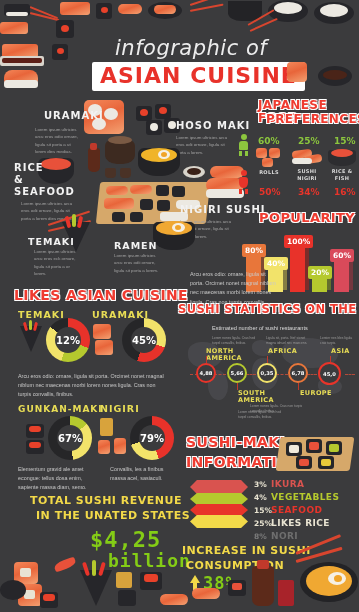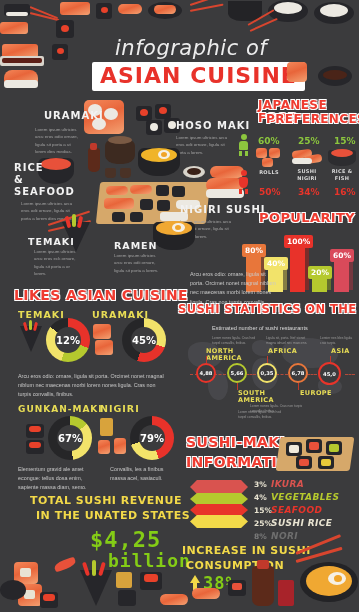--- a/index.html
+++ b/index.html
@@ -198,21 +198,20 @@
 
   
   .ing-row { position: absolute; display: flex; align-items: baseline; }
   .ing-pct {
     color: #e9e4d2; font-weight: bold; font-size: 7.5px; width: 17px;
     font-family: "DejaVu Sans", sans-serif;
   }
   .ing-name {
     font-weight: bold; font-size: 9px; letter-spacing: .4px;
     font-family: "DejaVu Sans", sans-serif;
-    font-style: italic;
   }
   .layer {
     position: absolute;
     clip-path: polygon(12% 0, 88% 0, 100% 50%, 88% 100%, 12% 100%, 0 50%);
   }
 
   
   .rev-amount {
     position: absolute; color: #84cc16; font-weight: bold;
     font-family: "DejaVu Sans Mono", monospace;
@@ -565,21 +564,21 @@
   <div class="ing-row" style="left:254px;top:492px;">
     <span class="ing-pct">4%</span>
     <span class="ing-name" style="color:#b5c92e;">VEGETABLES</span>
   </div>
   <div class="ing-row" style="left:254px;top:505px;">
     <span class="ing-pct">15%</span>
     <span class="ing-name" style="color:#e8342a;">SEAFOOD</span>
   </div>
   <div class="ing-row" style="left:254px;top:518px;">
     <span class="ing-pct">25%</span>
-    <span class="ing-name" style="color:#e9e4d2;">SUSHI RICE</span>
+    <span class="ing-name" style="color:#e9e4d2;">LIKES RICE</span>
   </div>
   <div class="ing-row" style="left:254px;top:531px;">
     <span class="ing-pct" style="color:#7b7b7b;">8%</span>
     <span class="ing-name" style="color:#6e6e6e;">NORI</span>
   </div>
 
   <div class="hdr-yellow" style="left:30px;top:495px;font-size:11px;">TOTAL SUSHI REVENUE</div>
   <div class="hdr-yellow" style="left:36px;top:510px;font-size:11px;">IN THE UNATED STATES</div>
   <div class="rev-amount" style="left:90px;top:527px;font-size:22px;">$4,25</div>
   <div class="rev-amount" style="left:108px;top:550px;font-size:18px;">billion</div>

